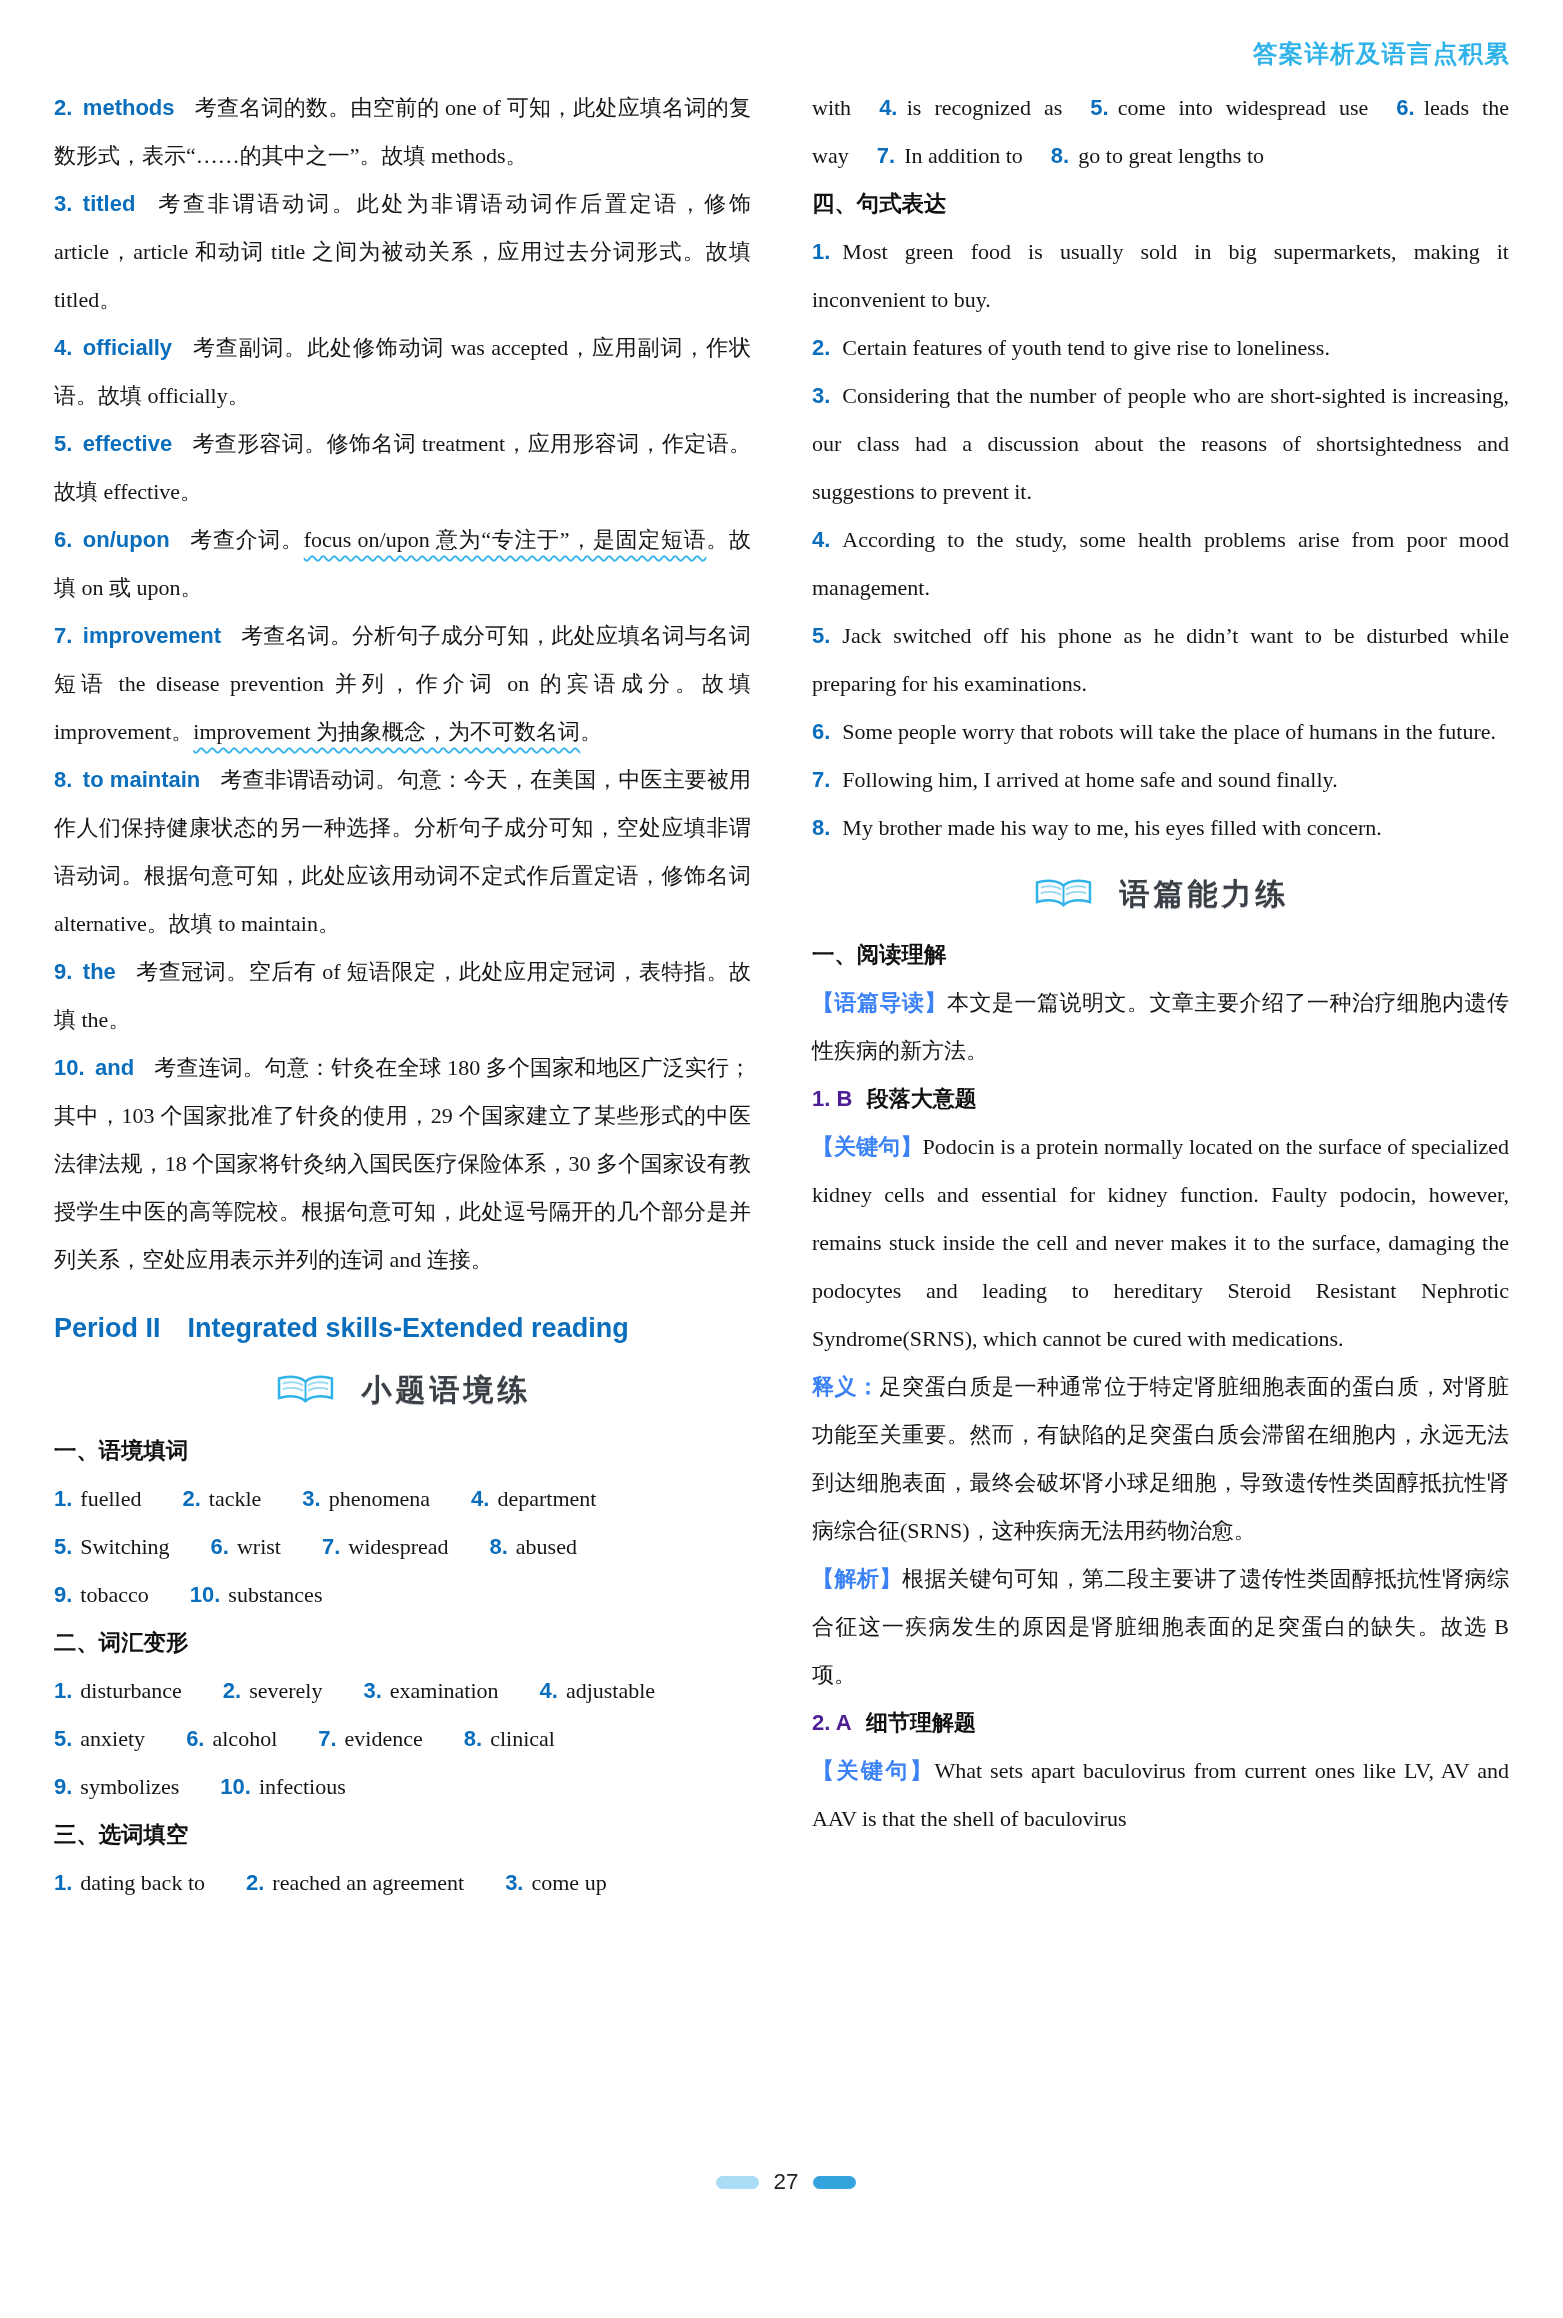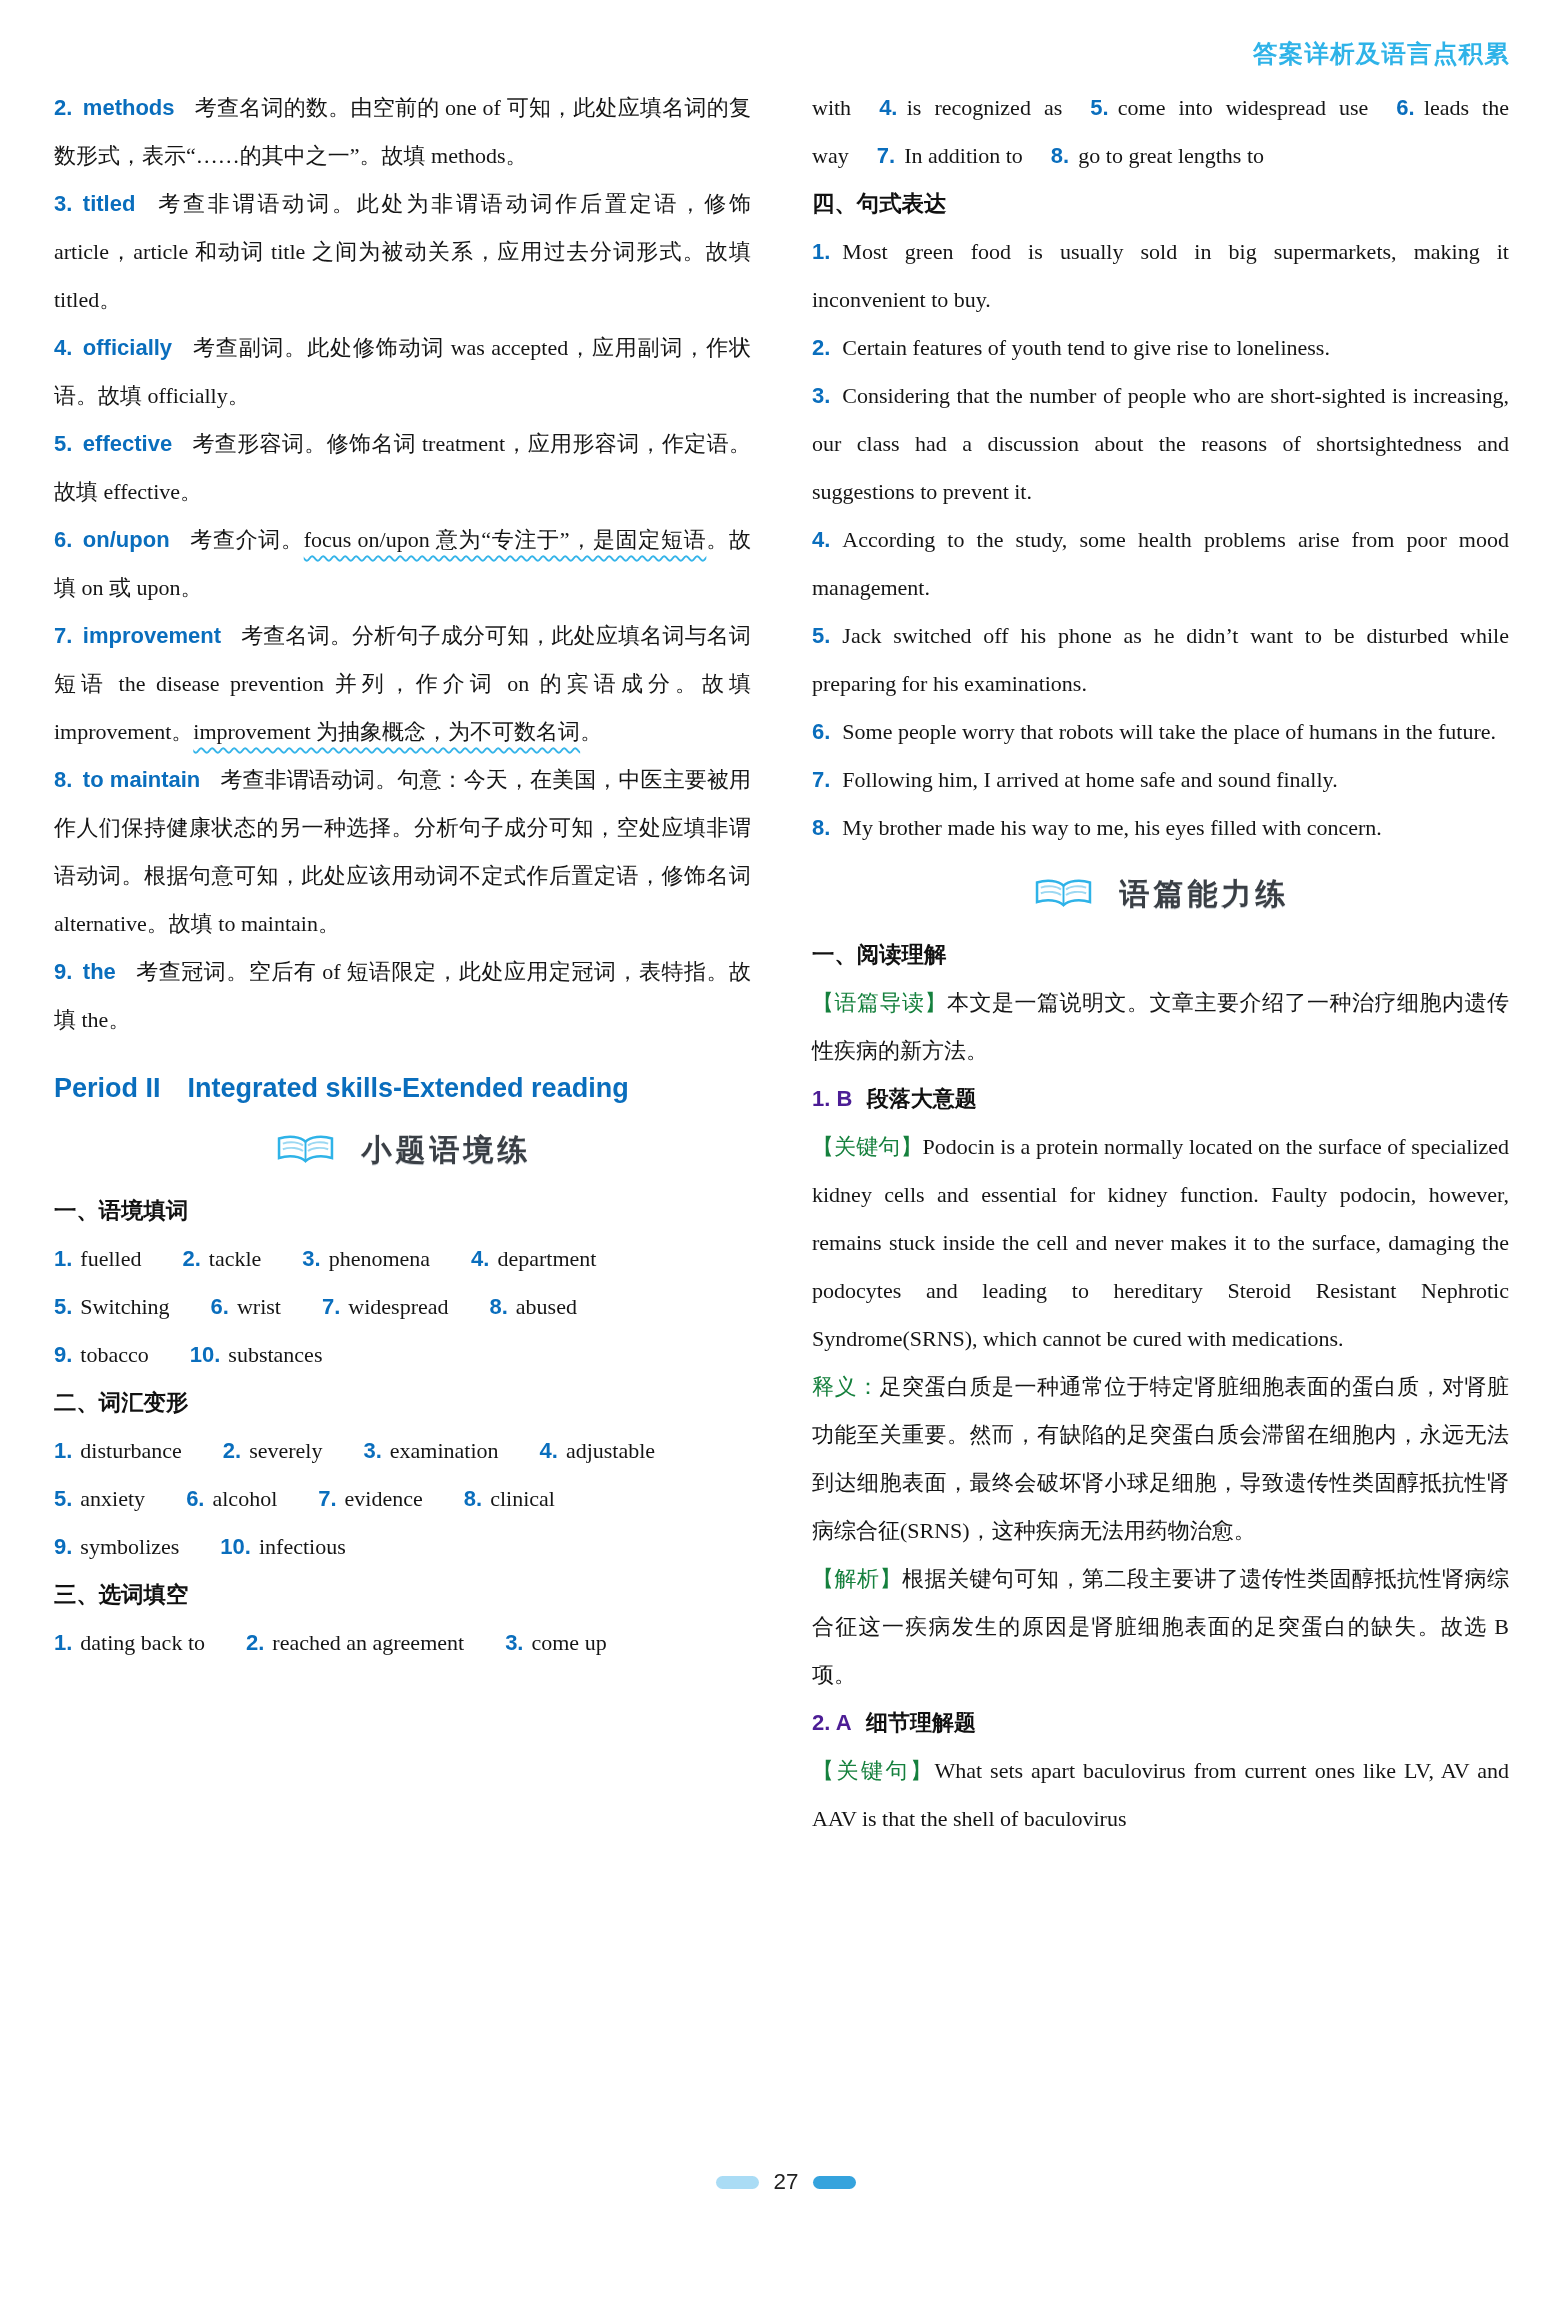--- a/index.html
+++ b/index.html
@@ -77,21 +77,21 @@
   .tok.blue {
     color:#0a6ebd; font-weight:bold;
     font-family:"Liberation Sans","DejaVu Sans",sans-serif;
     margin-right:9.2px;
   }
 
   .sent .num { margin-right:12px; }
 
   .label {
     font-family:"Liberation Sans","DejaVu Sans",sans-serif;
-    font-weight:normal; color:#15803d;
+    font-weight:bold; color:#3b82f6;
   }
   .qnum {
     color:#4c1d95; font-weight:bold;
     font-family:"Liberation Sans","DejaVu Sans",sans-serif;
     margin-right:14.5px;
   }
   .qtype {
     font-family:"Liberation Sans","DejaVu Sans",sans-serif;
     font-weight:bold; color:#111;
   }
@@ -125,20 +125,21 @@
       <div class="explanations">
 
       <p class="exp"><span class="num">2.</span><span class="word">methods</span><span class="txt">考查名词的数。由空前的 one of 可知，此处应填名词的复数形式，表示“……的其中之一”。故填 methods。</span></p>
           <p class="exp"><span class="num">3.</span><span class="word">titled</span><span class="txt">考查非谓语动词。此处为非谓语动词作后置定语，修饰 article，article 和动词 title 之间为被动关系，应用过去分词形式。故填 titled。</span></p>
           <p class="exp"><span class="num">4.</span><span class="word">officially</span><span class="txt">考查副词。此处修饰动词 was accepted，应用副词，作状语。故填 officially。</span></p>
           <p class="exp"><span class="num">5.</span><span class="word">effective</span><span class="txt">考查形容词。修饰名词 treatment，应用形容词，作定语。故填 effective。</span></p>
           <p class="exp"><span class="num">6.</span><span class="word">on/upon</span><span class="txt">考查介词。</span><span class="txt wavy">focus on/upon 意为“专注于”，是固定短语</span><span class="txt">。故填 on 或 upon。</span></p>
           <p class="exp"><span class="num">7.</span><span class="word">improvement</span><span class="txt">考查名词。分析句子成分可知，此处应填名词与名词短语 the disease prevention 并列，作介词 on 的宾语成分。故填 improvement。</span><span class="txt wavy">improvement 为抽象概念，为不可数名词</span><span class="txt">。</span></p>
           <p class="exp"><span class="num">8.</span><span class="word">to maintain</span><span class="txt">考查非谓语动词。句意：今天，在美国，中医主要被用作人们保持健康状态的另一种选择。分析句子成分可知，空处应填非谓语动词。根据句意可知，此处应该用动词不定式作后置定语，修饰名词 alternative。故填 to maintain。</span></p>
           <p class="exp"><span class="num">9.</span><span class="word">the</span><span class="txt">考查冠词。空后有 of 短语限定，此处应用定冠词，表特指。故填 the。</span></p>
+          <p class="exp"><span class="num">10.</span><span class="word">and</span><span class="txt">考查连词。句意：针灸在全球 180 多个国家和地区广泛实行；其中，103 个国家批准了针灸的使用，29 个国家建立了某些形式的中医法律法规，18 个国家将针灸纳入国民医疗保险体系，30 多个国家设有教授学生中医的高等院校。根据句意可知，此处逗号隔开的几个部分是并列关系，空处应用表示并列的连词 and 连接。</span></p>
         </div>
 
       <h2 class="period-title">Period II　Integrated skills-Extended reading</h2>
 
       <div class="banner">
         <svg class="book-icon" viewBox="0 0 100 52" width="63" height="33" aria-hidden="true">
           <path d="M50 12 C42 4 24 2 8 7 L8 38 C24 33 42 35 50 43 C58 35 76 33 92 38 L92 7 C76 2 58 4 50 12 Z" fill="#ffffff" stroke="#2fb3e8" stroke-width="4"></path>
           <line x1="50" y1="12" x2="50" y2="43" stroke="#2fb3e8" stroke-width="3"></line>
           <path d="M14 15 C26 11 40 13 46 18 M14 24 C26 20 40 22 46 27 M54 18 C60 13 74 11 86 15 M54 27 C60 22 74 20 86 24" fill="none" stroke="#9bd8f2" stroke-width="3"></path>
         </svg>

